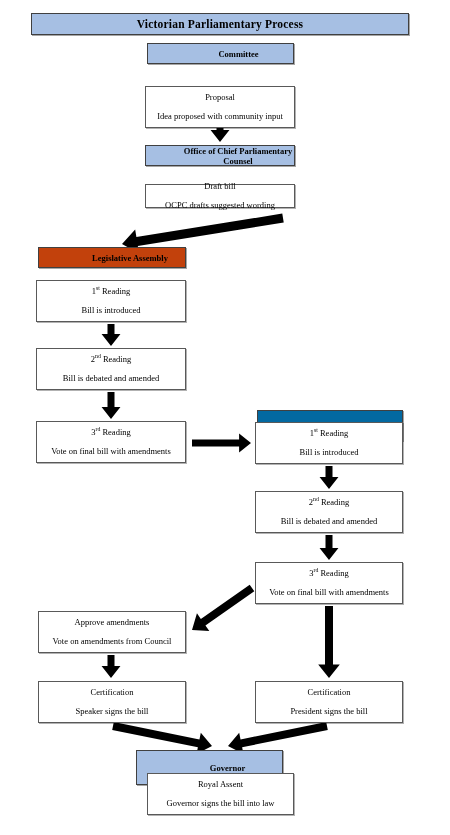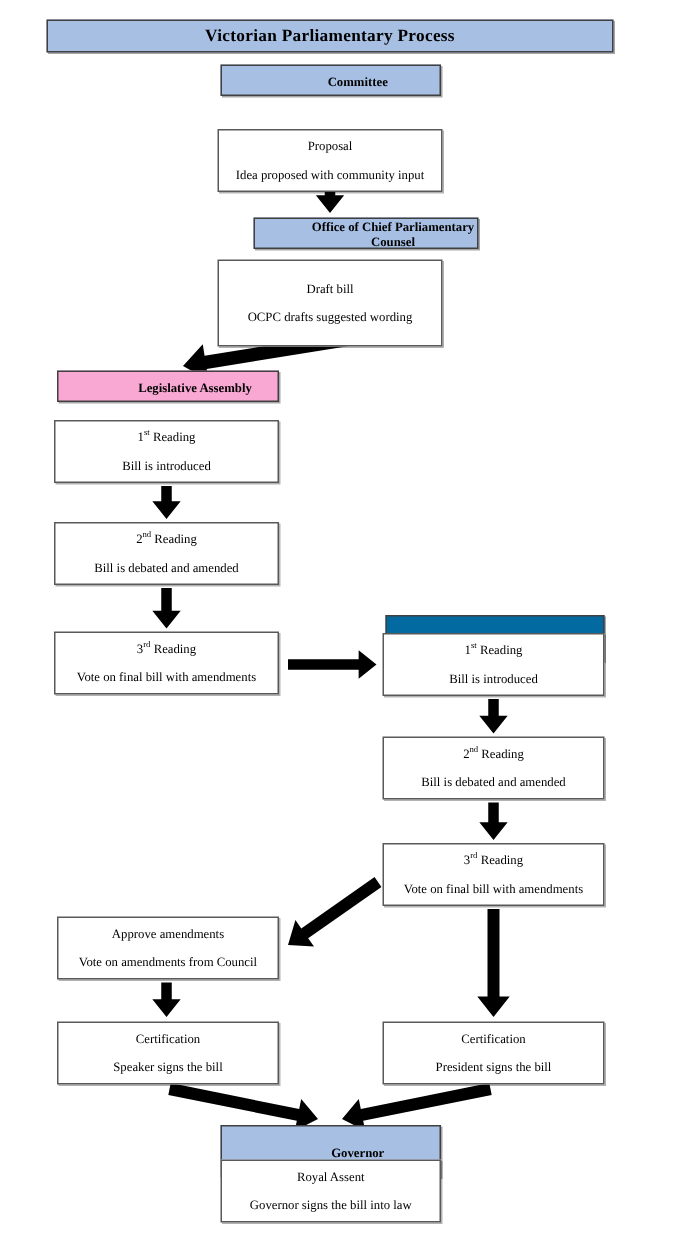--- a/index.html
+++ b/index.html
@@ -90,28 +90,28 @@
       <polygon points="112.21,729.92 197.88,747.23 196.53,753.89 212.00,746.00 200.81,732.72 199.46,739.39 113.79,722.08" fill="#000000"></polygon>
       <polygon points="326.21,722.08 240.54,739.39 239.19,732.72 228.00,746.00 243.47,753.89 242.12,747.23 327.79,729.92" fill="#000000"></polygon>
     </svg>
 <div class="header-box" style="left: 147px; top: 43px; width: 147px; height: 21px; background: rgb(166, 191, 227);">
       <span>Committee</span>
     </div>
     <div class="box" style="left: 145px; top: 86px; width: 150px; height: 42px;">
       <div class="l1">Proposal</div>
       <div class="l2">Idea proposed with community input</div>
     </div>
-    <div class="header-box" style="left: 145px; top: 145px; width: 150px; height: 21px; background: rgb(166, 191, 227); margin-left: 24px;">
+    <div class="header-box" style="left: 145px; top: 145px; width: 150px; height: 21px; background: rgb(166, 191, 227);">
       <span>Office of Chief Parliamentary Counsel</span>
     </div>
-    <div class="box" style="left: 145px; top: 173px; width: 150px; height: 58px;">
+    <div class="box" style="left: 145px; top: 184px; width: 150px; height: 24px;">
       <div class="l1">Draft bill</div>
       <div class="l2">OCPC drafts suggested wording</div>
     </div>
-    <div class="header-box" style="left: 38px; top: 247px; width: 148px; height: 21px; background: #f9a8d4;">
+    <div class="header-box" style="left: 38px; top: 247px; width: 148px; height: 21px; background: #c2410c;">
       <span>Legislative Assembly</span>
     </div>
     <div class="box" style="left: 36px; top: 280px; width: 150px; height: 42px;">
       <div class="l1">1<sup>st</sup> Reading</div>
       <div class="l2">Bill is introduced</div>
     </div>
     <div class="box" style="left: 36px; top: 348px; width: 150px; height: 42px;">
       <div class="l1">2<sup>nd</sup> Reading</div>
       <div class="l2">Bill is debated and amended</div>
     </div>
@@ -139,20 +139,20 @@
       <div class="l2">Vote on amendments from Council</div>
     </div>
     <div class="box" style="left: 38px; top: 681px; width: 148px; height: 42px;">
       <div class="l1">Certification</div>
       <div class="l2">Speaker signs the bill</div>
     </div>
     <div class="box" style="left: 255px; top: 681px; width: 148px; height: 42px;">
       <div class="l1">Certification</div>
       <div class="l2">President signs the bill</div>
     </div>
-    <div class="header-box" style="left: 147px; top: 750px; width: 147px; height: 35px; background: rgb(166, 191, 227);">
+    <div class="header-box" style="left: 136px; top: 750px; width: 147px; height: 35px; background: rgb(166, 191, 227);">
       <span>Governor</span>
     </div>
     <div class="box" style="left: 147px; top: 773px; width: 147px; height: 42px;">
       <div class="l1">Royal Assent</div>
       <div class="l2">Governor signs the bill into law</div>
     </div>
   </div>
 
 </body></html>

